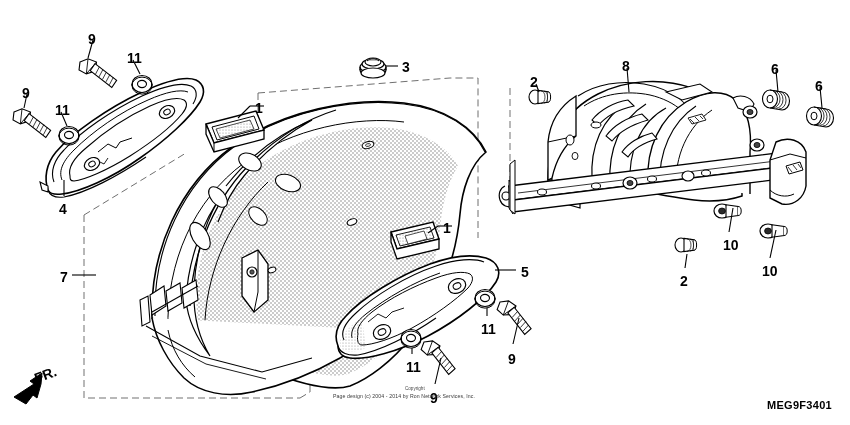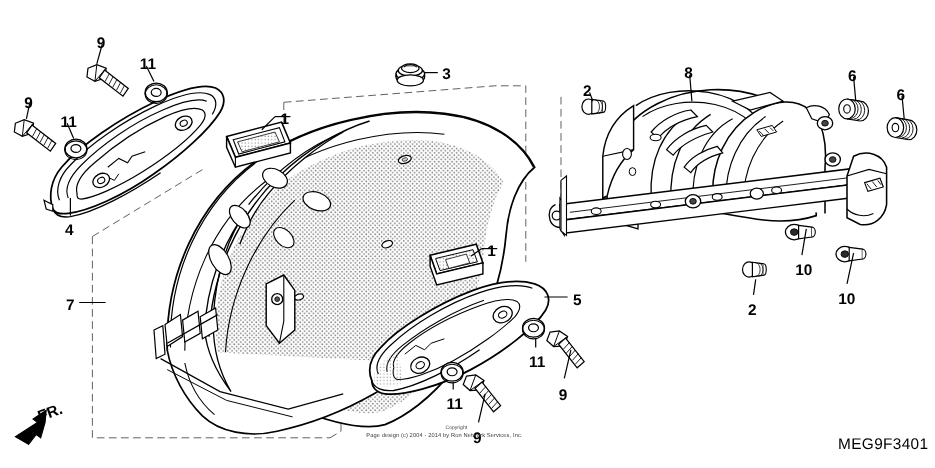--- a/index.html
+++ b/index.html
@@ -27,25 +27,25 @@
     font-family: "Liberation Sans", sans-serif;
     font-size: 14px;
     font-weight: bold;
     color: #000000;
     line-height: 1;
     user-select: none;
     white-space: nowrap;
   }
   .partno {
     position: absolute;
-    right: 6px;
+    right: 18px;
     bottom: 14px;
     font-family: "Liberation Sans", sans-serif;
-    font-size: 14px;
-    font-weight: normal;
+    font-size: 11px;
+    font-weight: bold;
     letter-spacing: 0.3px;
     color: #000000;
   }
   .copyright {
     position: absolute;
     left: 333px;
     top: 393px;
     font-family: "Liberation Sans", sans-serif;
     font-size: 5.2px;
     color: #3a3a3a;

